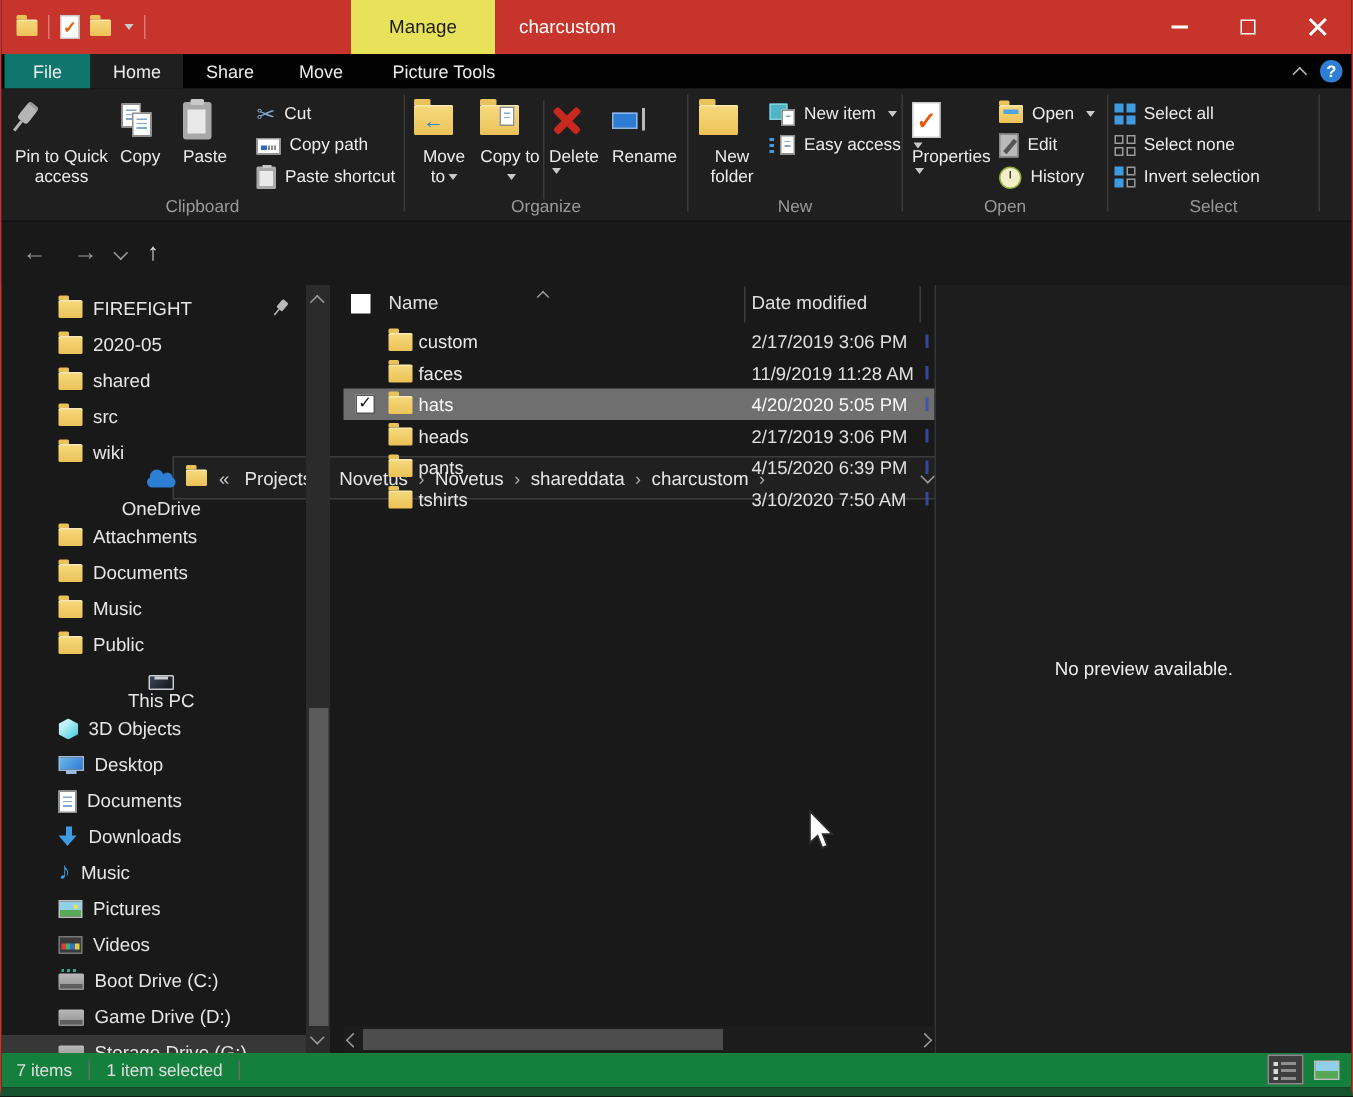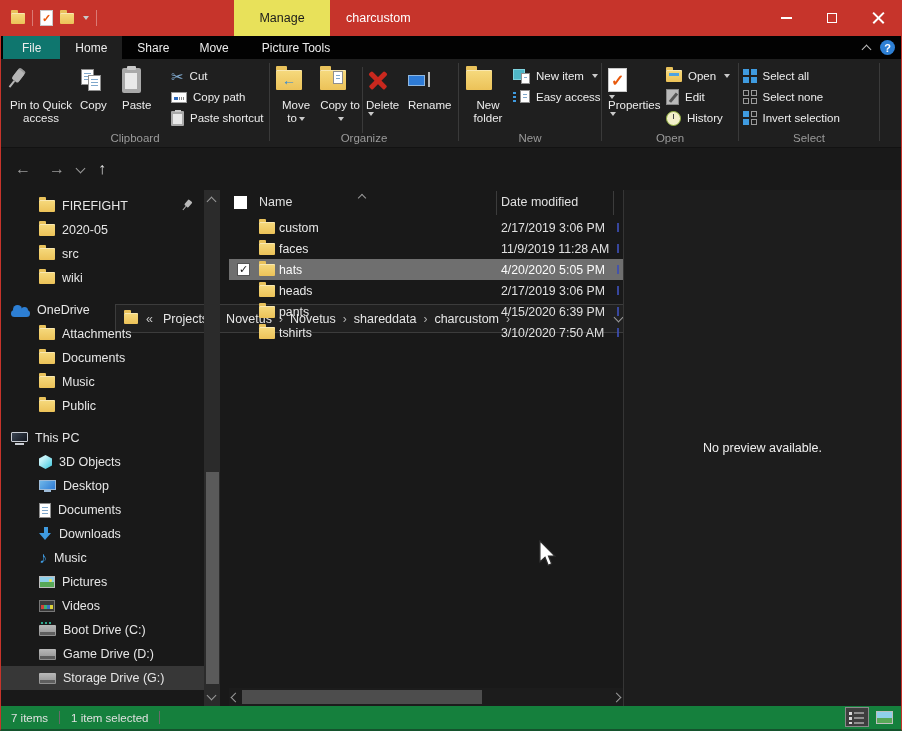--- a/index.html
+++ b/index.html
@@ -1,19 +1,19 @@
 <!DOCTYPE html>
 <html><head>
 <meta charset="utf-8">
 <style>
   html,body{margin:0;padding:0;background:#000;}
   #window{
     position:relative;width:902px;height:731px;box-sizing:border-box;overflow:hidden;
     background:#191919;font-family:"Liberation Sans",sans-serif;color:#E6E6E6;
-    border-left:1px solid #C6342B;border-right:1px solid #C6342B;border-bottom:2px solid #14532d;
+    border-left:1px solid #C6342B;border-right:1px solid #C6342B;border-bottom:6px solid #14532d;
     -webkit-font-smoothing:antialiased;
   }
   
   .titlebar{position:absolute;top:0;left:0;right:0;height:36px;background:#C6342B;}
   .qat{position:absolute;left:10px;top:0;height:36px;display:flex;align-items:center;gap:7px;}
   .qsep{width:1px;height:16px;background:rgba(255,255,255,.35);}
   .manage-tab{position:absolute;left:233px;top:0;width:96px;height:36px;background:#E8E15A;color:#1b1b1b;
     display:flex;align-items:center;justify-content:center;font-size:12.5px;}
   .win-title{position:absolute;left:345px;top:0;height:36px;display:flex;align-items:center;color:#fff;font-size:12.5px;}
   .win-controls{position:absolute;right:0;top:0;display:flex;height:36px;}
@@ -158,21 +158,21 @@
   .addr-refreshbox{width:32px;height:100%;display:flex;align-items:center;justify-content:center;}
   .searchbox{position:absolute;left:680px;top:156px;width:206px;height:29px;box-sizing:border-box;background:#202020;
     border:1px solid #6E6E6E;display:flex;align-items:center;gap:9px;padding:0 11px;}
   .searchbox input{background:transparent;border:none;outline:none;color:#C9C9C9;font-size:12px;width:100%;
     font-family:"Liberation Sans",sans-serif;}
   .searchbox input::placeholder{color:#8F8F8F;opacity:1;}
   
   .sidebar{position:absolute;left:0;top:190px;width:203px;bottom:23px;overflow:hidden;padding-top:4px;box-sizing:border-box;}
   .side-section{margin-bottom:8px;}
   .side-row{position:relative;height:24px;display:flex;align-items:center;gap:7px;font-size:12.5px;color:#E6E6E6;padding-left:38px;box-sizing:border-box;}
-  .side-row.root{padding-left:10px;}
+  .side-row.root{padding-left:10px;flex-direction:column;}
   .side-row.hover{background:#373737;}
   .side-row .pin-right{position:absolute;right:12px;top:5px;}
   .side-scroll{position:absolute;left:203px;top:190px;width:16px;bottom:23px;background:#2B2B2B;}
   .side-scroll .thumb{position:absolute;left:1.5px;right:1.5px;top:282px;height:212px;background:#5A5A5A;}
   .side-scroll .sc-up{position:absolute;top:5px;left:4px;}
   .side-scroll .sc-down{position:absolute;bottom:5px;left:4px;}
   .filelist{position:absolute;left:228px;top:188px;width:394px;height:500px;}
   .fl-header{position:relative;height:28px;display:flex;align-items:center;color:#E0E0E0;font-size:12.5px;}
   .fl-header .cb{margin-left:5px;}
   .fl-header .colname{margin-left:12px;}
@@ -472,20 +472,24 @@
           <span class="if"></span>
           <span>FIREFIGHT</span>
           <span class="i-pin-sm pin-right"></span>
         </div>
         <div class="side-row">
           <span class="if"></span>
           <span>2020-05</span>
         </div>
         <div class="side-row">
           <span class="if"></span>
+          <span>shared</span>
+        </div>
+        <div class="side-row">
+          <span class="if"></span>
           <span>src</span>
         </div>
         <div class="side-row">
           <span class="if"></span>
           <span>wiki</span>
         </div>
       </div>
       <div class="side-section">
         <div class="side-row root">
           <span class="i-onedrive"></span>

